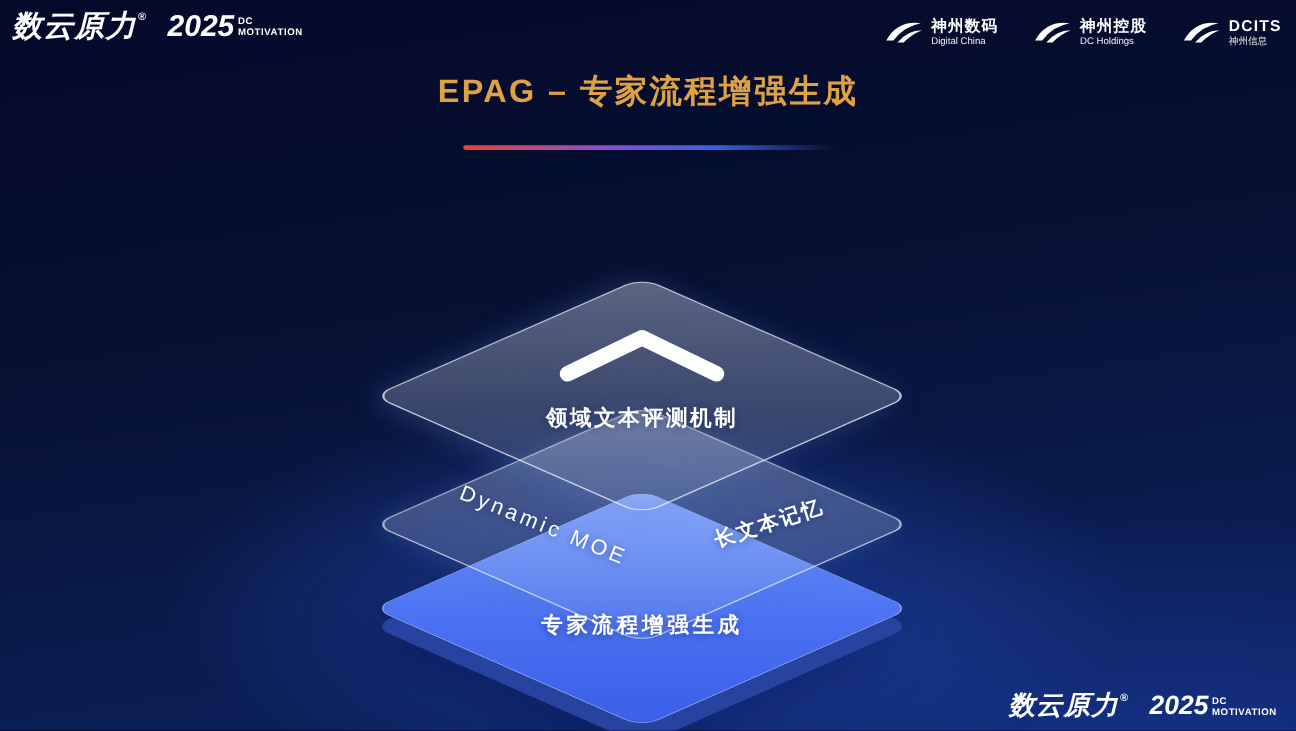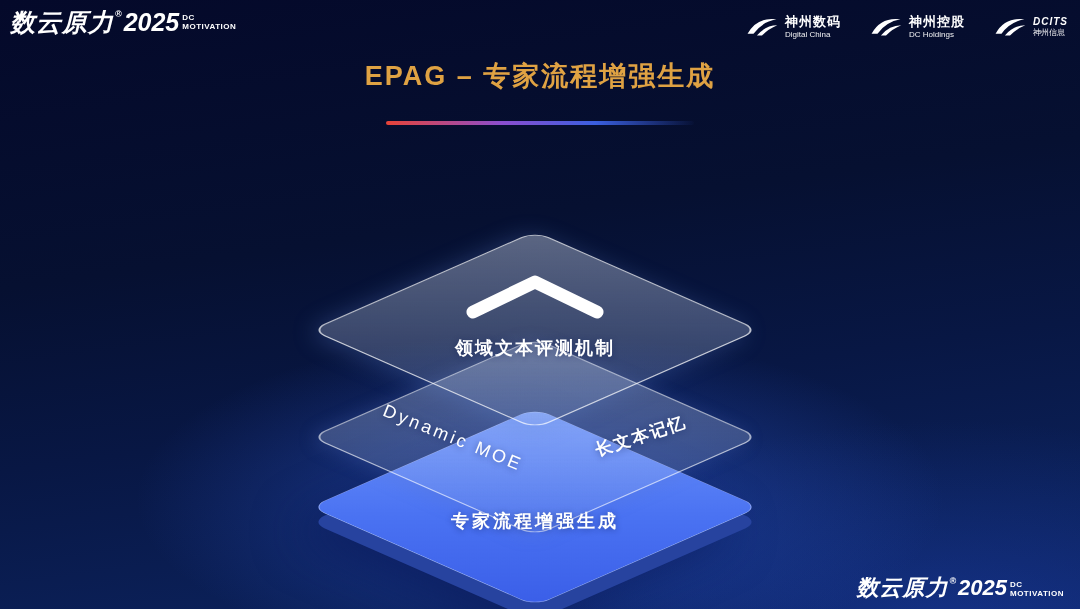--- a/index.html
+++ b/index.html
@@ -14,21 +14,21 @@
       linear-gradient(172deg,#04092a 0%,#061031 38%,#081744 62%,#0b2058 85%,#0d2464 100%);
     padding-left: 16px;
   }
 
   
   .brand{ position:absolute; display:flex; align-items:flex-start; font-weight:bold; font-style:italic; line-height:1; }
   .brand.top-left{ left:10px; top:10px; font-size:25px; }
   .brand.bottom-right{ right:16px; bottom:10px; font-size:22px; }
   .brand-name{ letter-spacing:1px; }
   .brand-reg{ font-size:9px; margin:0 2px 0 1px; align-self:flex-start; }
-  .brand-year{ letter-spacing:0; }
+  .brand-year{ letter-spacing:0;margin-left:16px; }
   .brand-tag{ display:flex; flex-direction:column; font-style:normal; font-weight:bold;
               font-size:8px; line-height:1.15; margin-left:3px; margin-top:3px; letter-spacing:0.5px; }
 
   
   .live-label{ position:absolute; left:10px; top:58px; font-size:21px; font-weight:bold; letter-spacing:1px; }
   .title-cn{ position:absolute; left:50%; top:58px; transform:translateX(-50%);
              color:#dfa243; font-size:27px; font-weight:bold; letter-spacing:2px; white-space:nowrap; }
   .grad-line{ position:absolute; left:50%; top:121px; transform:translateX(-50%);
               width:308px; height:4px; border-radius:3px;
               background:linear-gradient(90deg,#e64338 0%,#8a4ed0 38%,#3a5fe0 68%,rgba(30,60,150,0.05) 100%); }
@@ -36,21 +36,21 @@
              font-size:33px; font-weight:bold; white-space:nowrap; letter-spacing:0.5px; }
   .title-en .w{ margin:0 9px; }
   .gold{ color:#e0a23f; }
 
   
   .partners{ position:absolute; top:14px; right:12px; display:flex; gap:28px; align-items:center; }
   .partner{ display:flex; gap:6px; align-items:center; }
   .swoosh{ display:inline-flex; width:34px; height:26px; }
   .pt{ display:flex; flex-direction:column; line-height:1.2; }
   .pt-name{ font-size:13px; font-weight:bold; letter-spacing:1px; }
-  .pt-name.it{ font-style:italic; font-size:10px; }
+  .pt-name.it{ font-size:13px; }
   .pt-sub{ font-size:8px; opacity:0.95; }
 
   
   .diamond{
     position:absolute; left:535px; width:318px; height:318px;
     transform:translate(-50%,-50%) scaleY(0.44) rotate(45deg);
     border-radius:20px;
   }
   .layer-bottom-side{ top:522px; background:#27439f; z-index:1;
     box-shadow:0 30px 60px rgba(10,25,90,0.7); }

